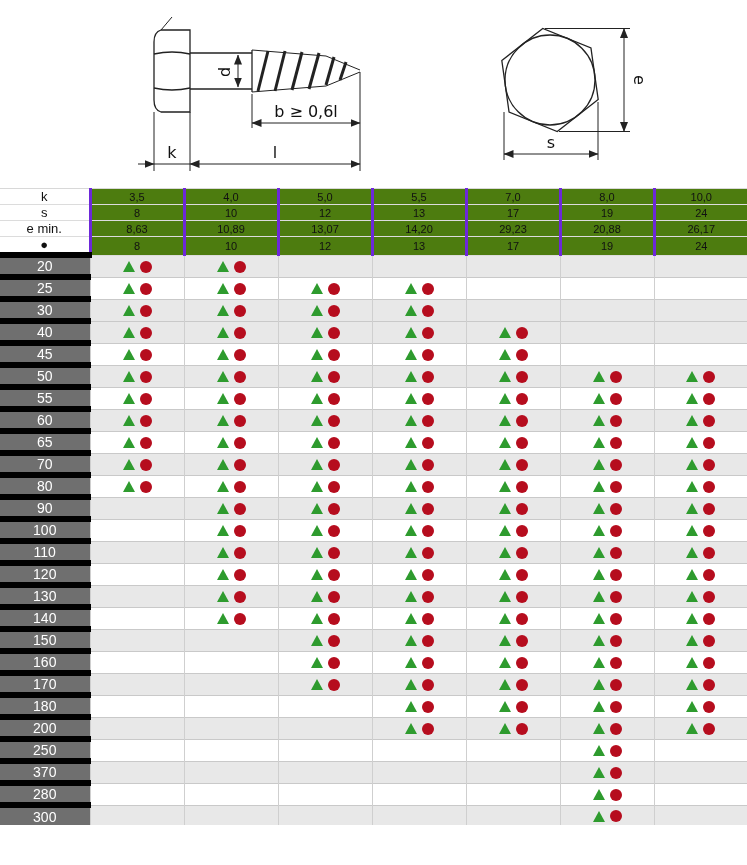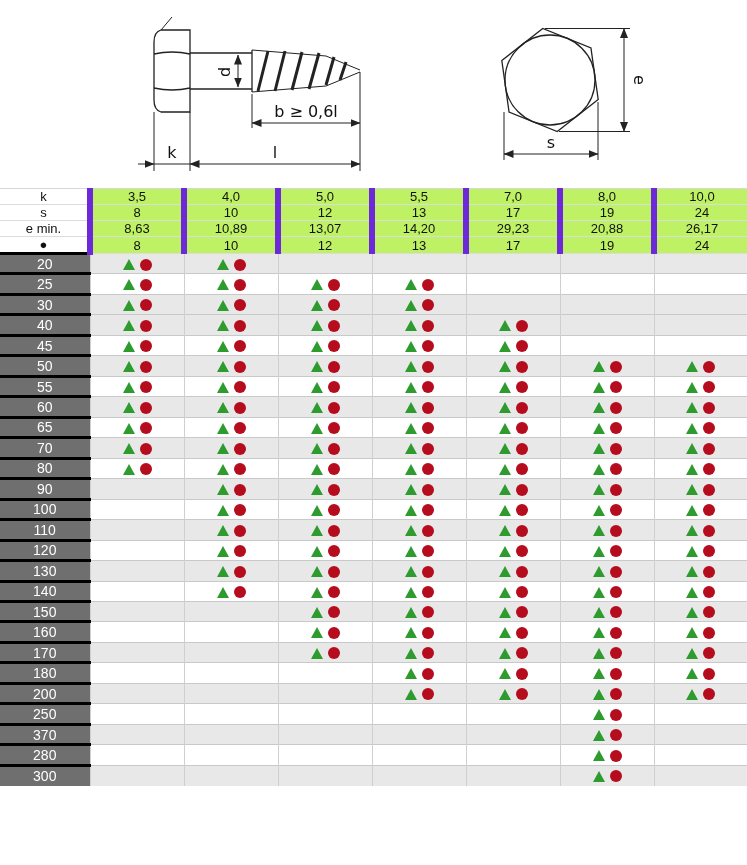--- a/index.html
+++ b/index.html
@@ -13,28 +13,28 @@
   .dwg-thick{stroke:#222;stroke-width:3;fill:none;}
   .dim-line{stroke:#222;stroke-width:1;fill:none;}
   .dim-text{font-family:"DejaVu Sans",sans-serif;font-size:16px;fill:#111;}
 
   
   table.dim-table{border-collapse:collapse;table-layout:fixed;width:747px;border-top:1px solid #d8d8d8;}
   table.dim-table td, table.dim-table th{padding:0;margin:0;text-align:center;vertical-align:middle;overflow:hidden;white-space:nowrap;}
 
   tr.spec-row{height:15.5px;}
   tr.spec-row th{font-weight:normal;font-size:13px;background:#fff;border-bottom:1px solid #dcdcdc;}
-  tr.spec-row td{font-size:13px;background:#bef264;border-bottom:1px solid #dcdcdc;border-left:6px solid #6d28d9;}
+  tr.spec-row td{font-size:11px;background:#4d7c0f;border-bottom:1px solid #dcdcdc;border-left:3px solid #6d28d9;}
 
   tr.dia-row{height:21px;}
   tr.dia-row th{background:var(--red,#d10a17);color:#fff;font-weight:bold;font-style:italic;font-size:14px;}
   tr.dia-row td{background:var(--red,#d10a17);color:#fff;font-weight:bold;font-size:14px;border-left:2px solid #fff;}
 
   tr.len-row{height:20.48px;}
-  tr.len-row th{background:var(--gray,#6f6f6f);color:#fff;font-weight:normal;font-size:14px;border-top:3px solid #000000;}
+  tr.len-row th{background:var(--gray,#6f6f6f);color:#fff;font-weight:normal;font-size:14px;border-top:6px solid #000000;}
   tr.len-row td{background:#fff;border-top:1px solid #c9c9c9;border-left:1px solid #cfcfcf;}
   tr.len-row.stripe td{background:var(--stripe,#e8e8e8);}
 
   .pair{display:inline-flex;align-items:center;gap:5px;vertical-align:middle;}
   .tri{display:inline-block;width:0;height:0;border-left:6px solid transparent;border-right:6px solid transparent;border-bottom:11px solid var(--green,#2e9b2e);}
   .dot{display:inline-block;width:12px;height:12px;border-radius:50%;background:var(--mred,#b60d1e);}
 </style>
 </head>
 <body>
 

